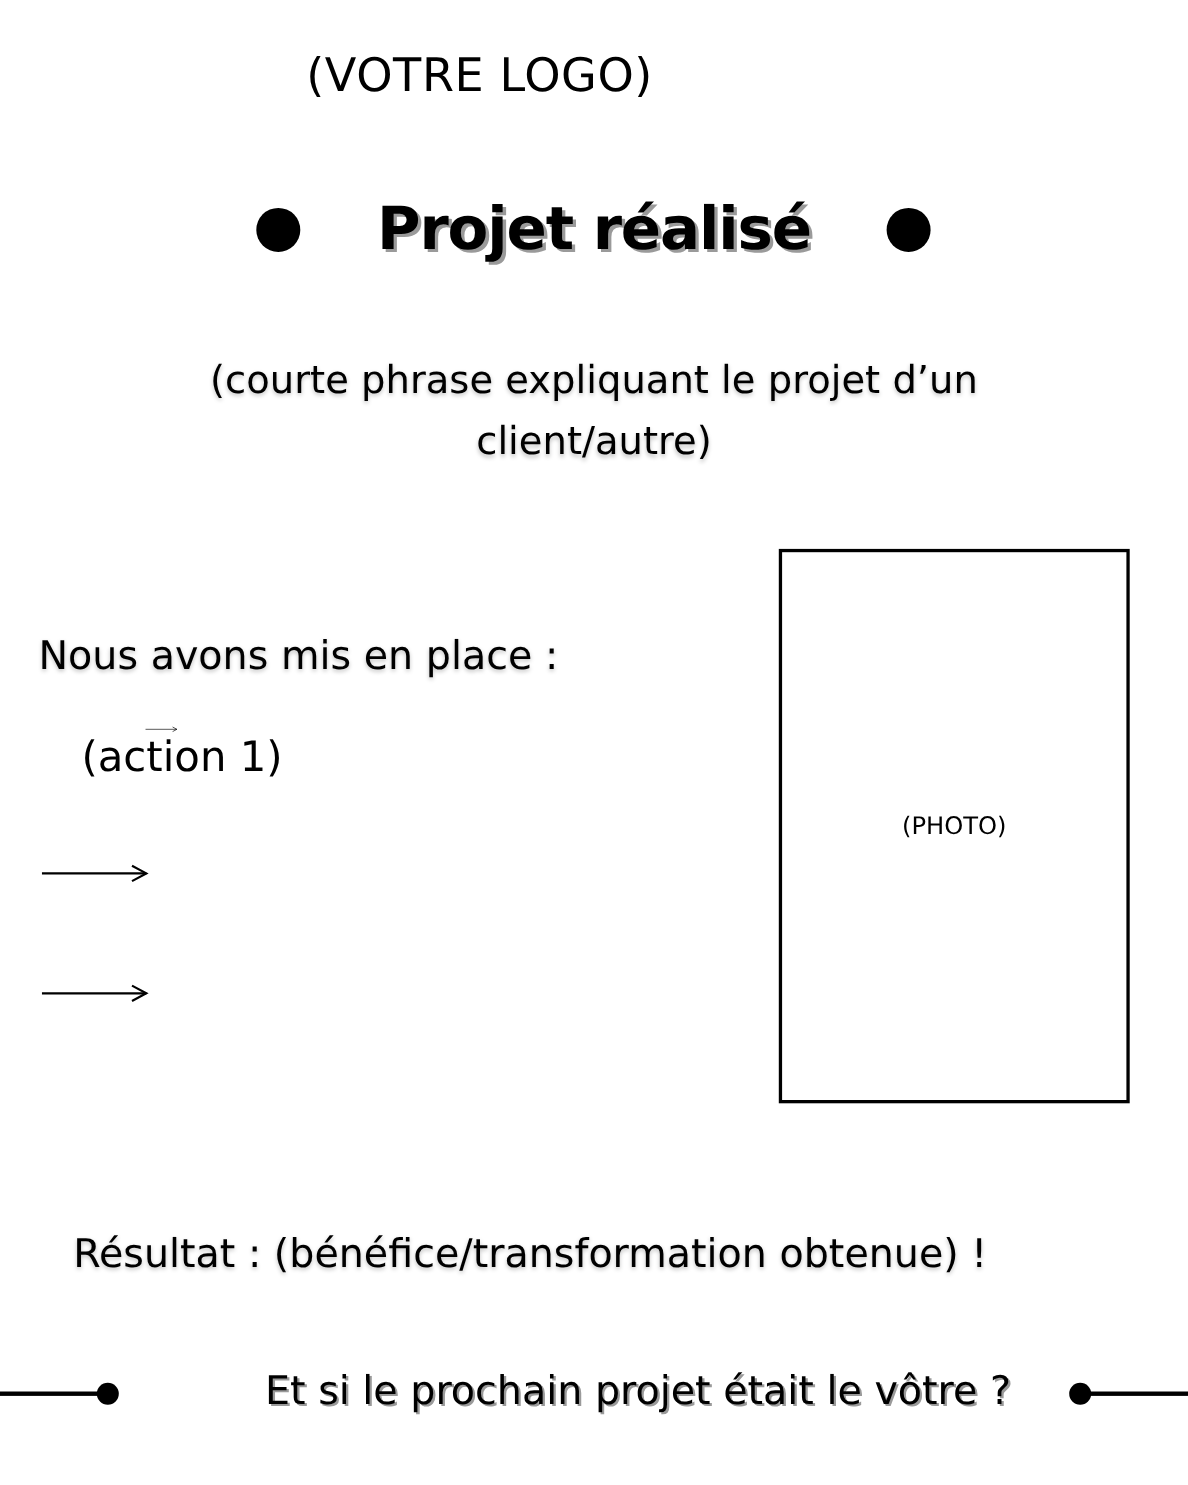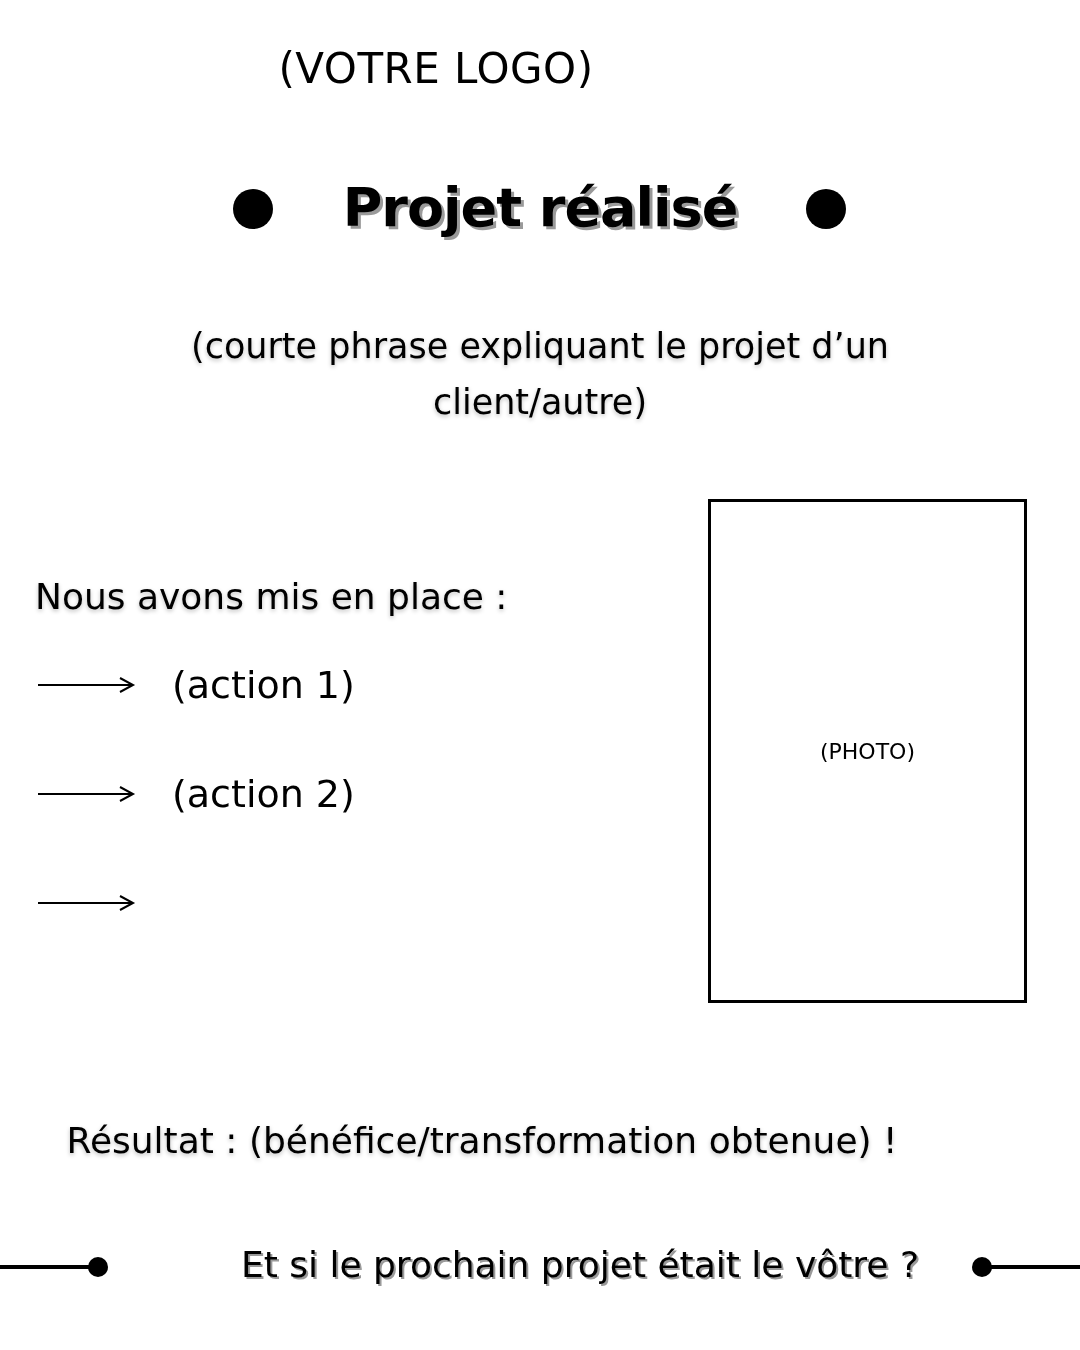--- a/index.html
+++ b/index.html
@@ -26,33 +26,32 @@
 <div class="abs logo">(VOTRE LOGO)</div>
 
 <div class="abs dot-big" style="left:233px;"></div>
 <div class="abs title">Projet réalisé</div>
 <div class="abs dot-big" style="left:806px;"></div>
 
 <div class="abs subtitle">(courte phrase expliquant le projet d’un client/autre)</div>
 
 <div class="abs intro">Nous avons mis en place :</div>
 
-<div class="abs action-row" style="top:660px;">
+<div class="abs action-row" style="top:660px;flex-direction:column;">
   <svg class="arrow" viewBox="0 0 98 20">
       <line x1="0" y1="10" x2="95" y2="10" stroke="#000" stroke-width="2"></line>
       <polyline points="82,3 95,10 82,17" fill="none" stroke="#000" stroke-width="2"></polyline>
     </svg>
   <span class="action-label">(action 1)</span>
 </div>
 <div class="abs action-row" style="top:769px;">
   <svg class="arrow" viewBox="0 0 98 20">
       <line x1="0" y1="10" x2="95" y2="10" stroke="#000" stroke-width="2"></line>
       <polyline points="82,3 95,10 82,17" fill="none" stroke="#000" stroke-width="2"></polyline>
     </svg>
-  <span class="action-label">(action 2)</span>
 </div>
 <div class="abs action-row" style="top:878px;">
   <svg class="arrow" viewBox="0 0 98 20">
       <line x1="0" y1="10" x2="95" y2="10" stroke="#000" stroke-width="2"></line>
       <polyline points="82,3 95,10 82,17" fill="none" stroke="#000" stroke-width="2"></polyline>
     </svg>
 </div>
 
 <div class="abs photo">
   <span>(PHOTO)</span>

